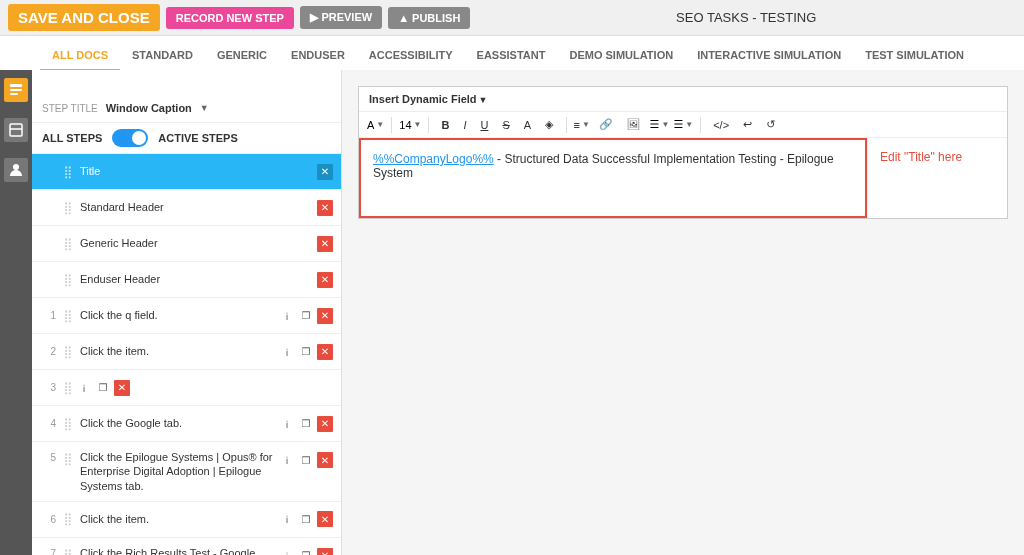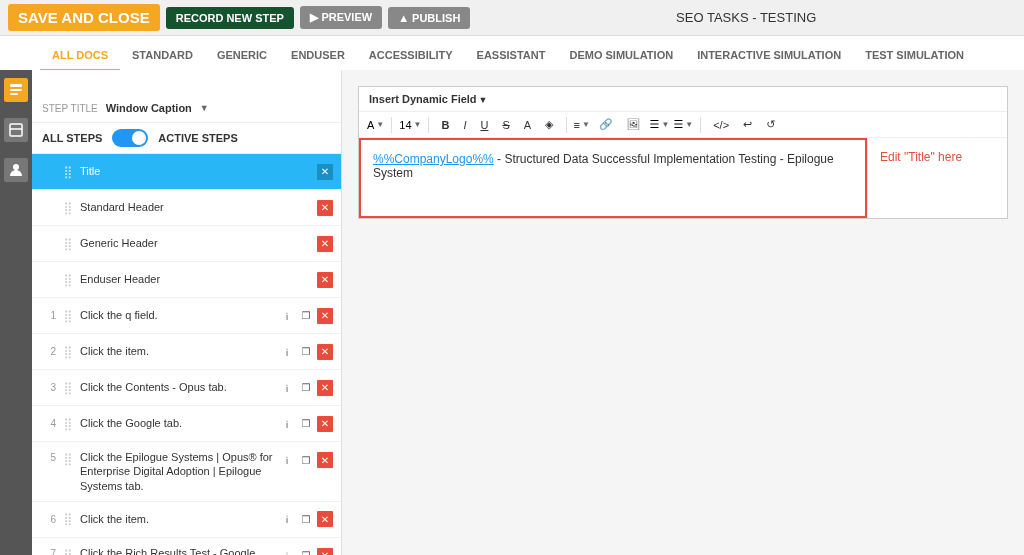--- a/index.html
+++ b/index.html
@@ -9,21 +9,21 @@
     .top-toolbar {
       background: #f0f0f0;
       height: 36px;
       display: flex;
       align-items: center;
       padding: 4px 8px;
       gap: 6px;
       border-bottom: 1px solid #ddd;
     }
     .btn-save { background: #f5a623; color: white; border: none; padding: 5px 10px; font-size: 15px; font-weight: bold; cursor: pointer; border-radius: 3px; }
-    .btn-record { background: #14532d; color: white; border: none; padding: 5px 10px; font-size: 11px; font-weight: bold; cursor: pointer; border-radius: 3px; }
+    .btn-record { background: #ec4899; color: white; border: none; padding: 5px 10px; font-size: 11px; font-weight: bold; cursor: pointer; border-radius: 3px; }
     .btn-preview { background: #888; color: white; border: none; padding: 5px 10px; font-size: 11px; font-weight: bold; cursor: pointer; border-radius: 3px; }
     .btn-publish { background: #888; color: white; border: none; padding: 5px 10px; font-size: 11px; font-weight: bold; cursor: pointer; border-radius: 3px; }
     .top-title { flex: 1; text-align: center; font-weight: normal; font-size: 13px; color: #333; }
 
     
     .nav-tabs {
       background: white;
       height: 41px;
       display: flex;
       align-items: center;
@@ -394,21 +394,20 @@
         <div class="step-actions">
           <div class="step-action-btn">ℹ</div>
           <div class="step-action-btn">❐</div>
           <div class="close-btn">✕</div>
         </div>
       </div>
 
       <div class="step-item">
         <span class="step-num">3</span>
         <span class="drag-icon">⣿</span>
-        <span class="step-text">Click the Contents - Opus tab.</span>
         <div class="step-actions">
           <div class="step-action-btn">ℹ</div>
           <div class="step-action-btn">❐</div>
           <div class="close-btn">✕</div>
         </div>
       </div>
 
       <div class="step-item">
         <span class="step-num">4</span>
         <span class="drag-icon">⣿</span>

